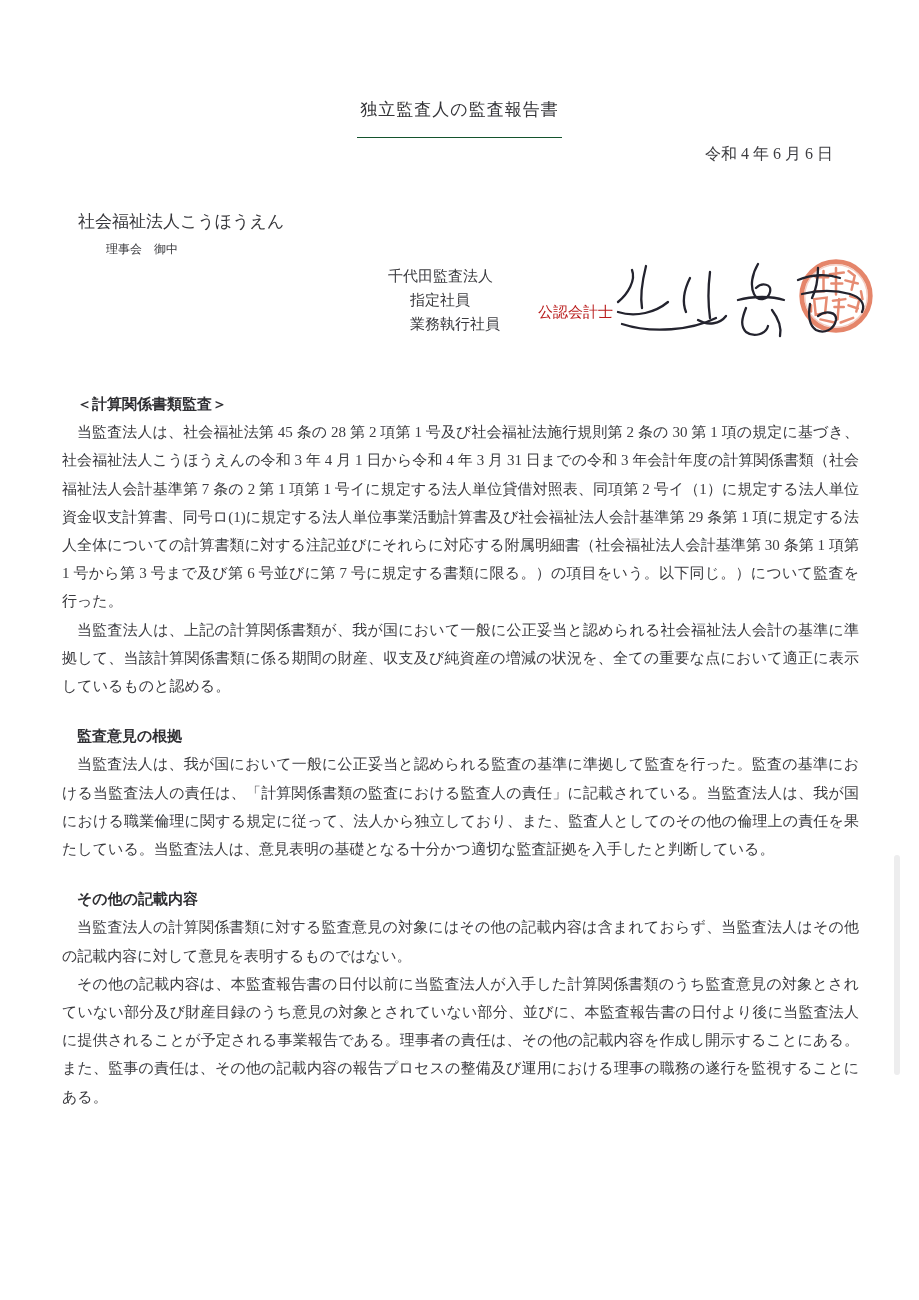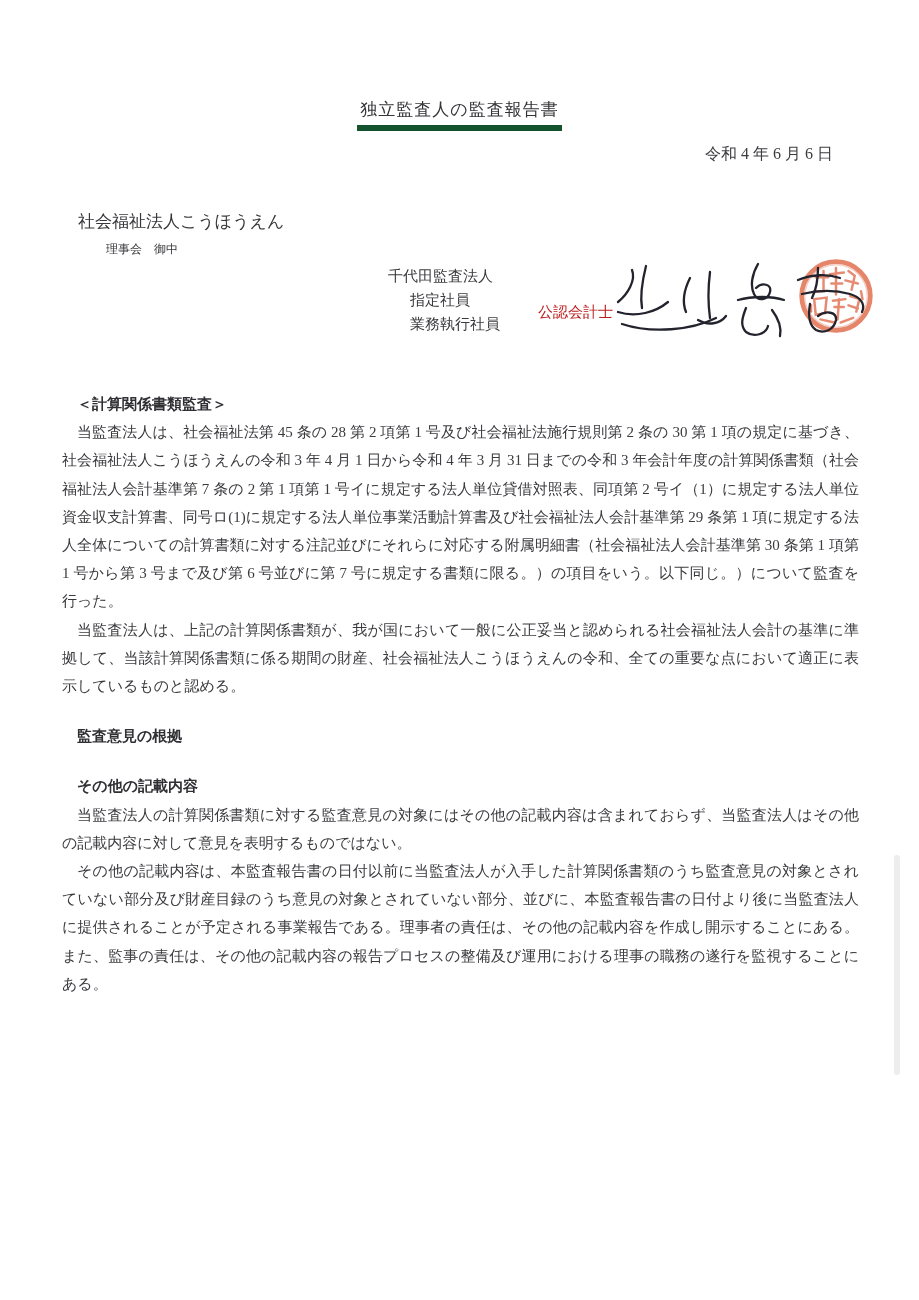--- a/index.html
+++ b/index.html
@@ -18,22 +18,22 @@
     position: absolute;
     top: 98px;
     left: 0;
     width: 100%;
     text-align: center;
     font-size: 17px;
     letter-spacing: 1px;
     color: #343438;
   }
   .doc-title span {
-    border-bottom: 6px solid #14532d;
-    padding: 0 3px 6px 3px;
+    border-bottom: 1px solid #14532d;
+    padding: 0 3px 18px 3px;
   }
 
   .doc-date {
     position: absolute;
     top: 144px;
     right: 86px;
     font-size: 16px;
     color: #3d3d41;
   }
 
@@ -175,23 +175,24 @@
       <path d="M188,22 C202,16 218,16 230,20"></path>
       <path d="M208,10 C208,22 206,32 202,40"></path>
       <path d="M192,36 C208,32 226,32 240,36 C250,39 256,46 252,54"></path>
       <path d="M200,46 C198,58 200,68 206,72 C214,76 224,72 226,62 C227,54 216,52 208,58"></path>
     </g>
   </svg>
 
   <div class="body-text">
     <p class="sec-heading">＜計算関係書類監査＞</p>
     <p>当監査法人は、社会福祉法第 45 条の 28 第 2 項第 1 号及び社会福祉法施行規則第 2 条の 30 第 1 項の規定に基づき、社会福祉法人こうほうえんの令和 3 年 4 月 1 日から令和 4 年 3 月 31 日までの令和 3 年会計年度の計算関係書類（社会福祉法人会計基準第 7 条の 2 第 1 項第 1 号イに規定する法人単位貸借対照表、同項第 2 号イ（1）に規定する法人単位資金収支計算書、同号ロ(1)に規定する法人単位事業活動計算書及び社会福祉法人会計基準第 29 条第 1 項に規定する法人全体についての計算書類に対する注記並びにそれらに対応する附属明細書（社会福祉法人会計基準第 30 条第 1 項第 1 号から第 3 号まで及び第 6 号並びに第 7 号に規定する書類に限る。）の項目をいう。以下同じ。）について監査を行った。</p>
-    <p>当監査法人は、上記の計算関係書類が、我が国において一般に公正妥当と認められる社会福祉法人会計の基準に準拠して、当該計算関係書類に係る期間の財産、社会福祉法人こうほうえんの令和、全ての重要な点において適正に表示しているものと認める。</p>
+    <p>当監査法人は、上記の計算関係書類が、我が国において一般に公正妥当と認められる社会福祉法人会計の基準に準拠して、当該計算関係書類に係る期間の財産、収支及び純資産の増減の状況を、全ての重要な点において適正に表示しているものと認める。</p>
 
     <p class="sec-heading gap">監査意見の根拠</p>
+    <p>当監査法人は、我が国において一般に公正妥当と認められる監査の基準に準拠して監査を行った。監査の基準における当監査法人の責任は、「計算関係書類の監査における監査人の責任」に記載されている。当監査法人は、我が国における職業倫理に関する規定に従って、法人から独立しており、また、監査人としてのその他の倫理上の責任を果たしている。当監査法人は、意見表明の基礎となる十分かつ適切な監査証拠を入手したと判断している。</p>
 
     <p class="sec-heading gap">その他の記載内容</p>
     <p>当監査法人の計算関係書類に対する監査意見の対象にはその他の記載内容は含まれておらず、当監査法人はその他の記載内容に対して意見を表明するものではない。</p>
     <p>その他の記載内容は、本監査報告書の日付以前に当監査法人が入手した計算関係書類のうち監査意見の対象とされていない部分及び財産目録のうち意見の対象とされていない部分、並びに、本監査報告書の日付より後に当監査法人に提供されることが予定される事業報告である。理事者の責任は、その他の記載内容を作成し開示することにある。また、監事の責任は、その他の記載内容の報告プロセスの整備及び運用における理事の職務の遂行を監視することにある。</p>
   </div>
 
   <div class="scan-artifact"></div>
 
 </div>
 

